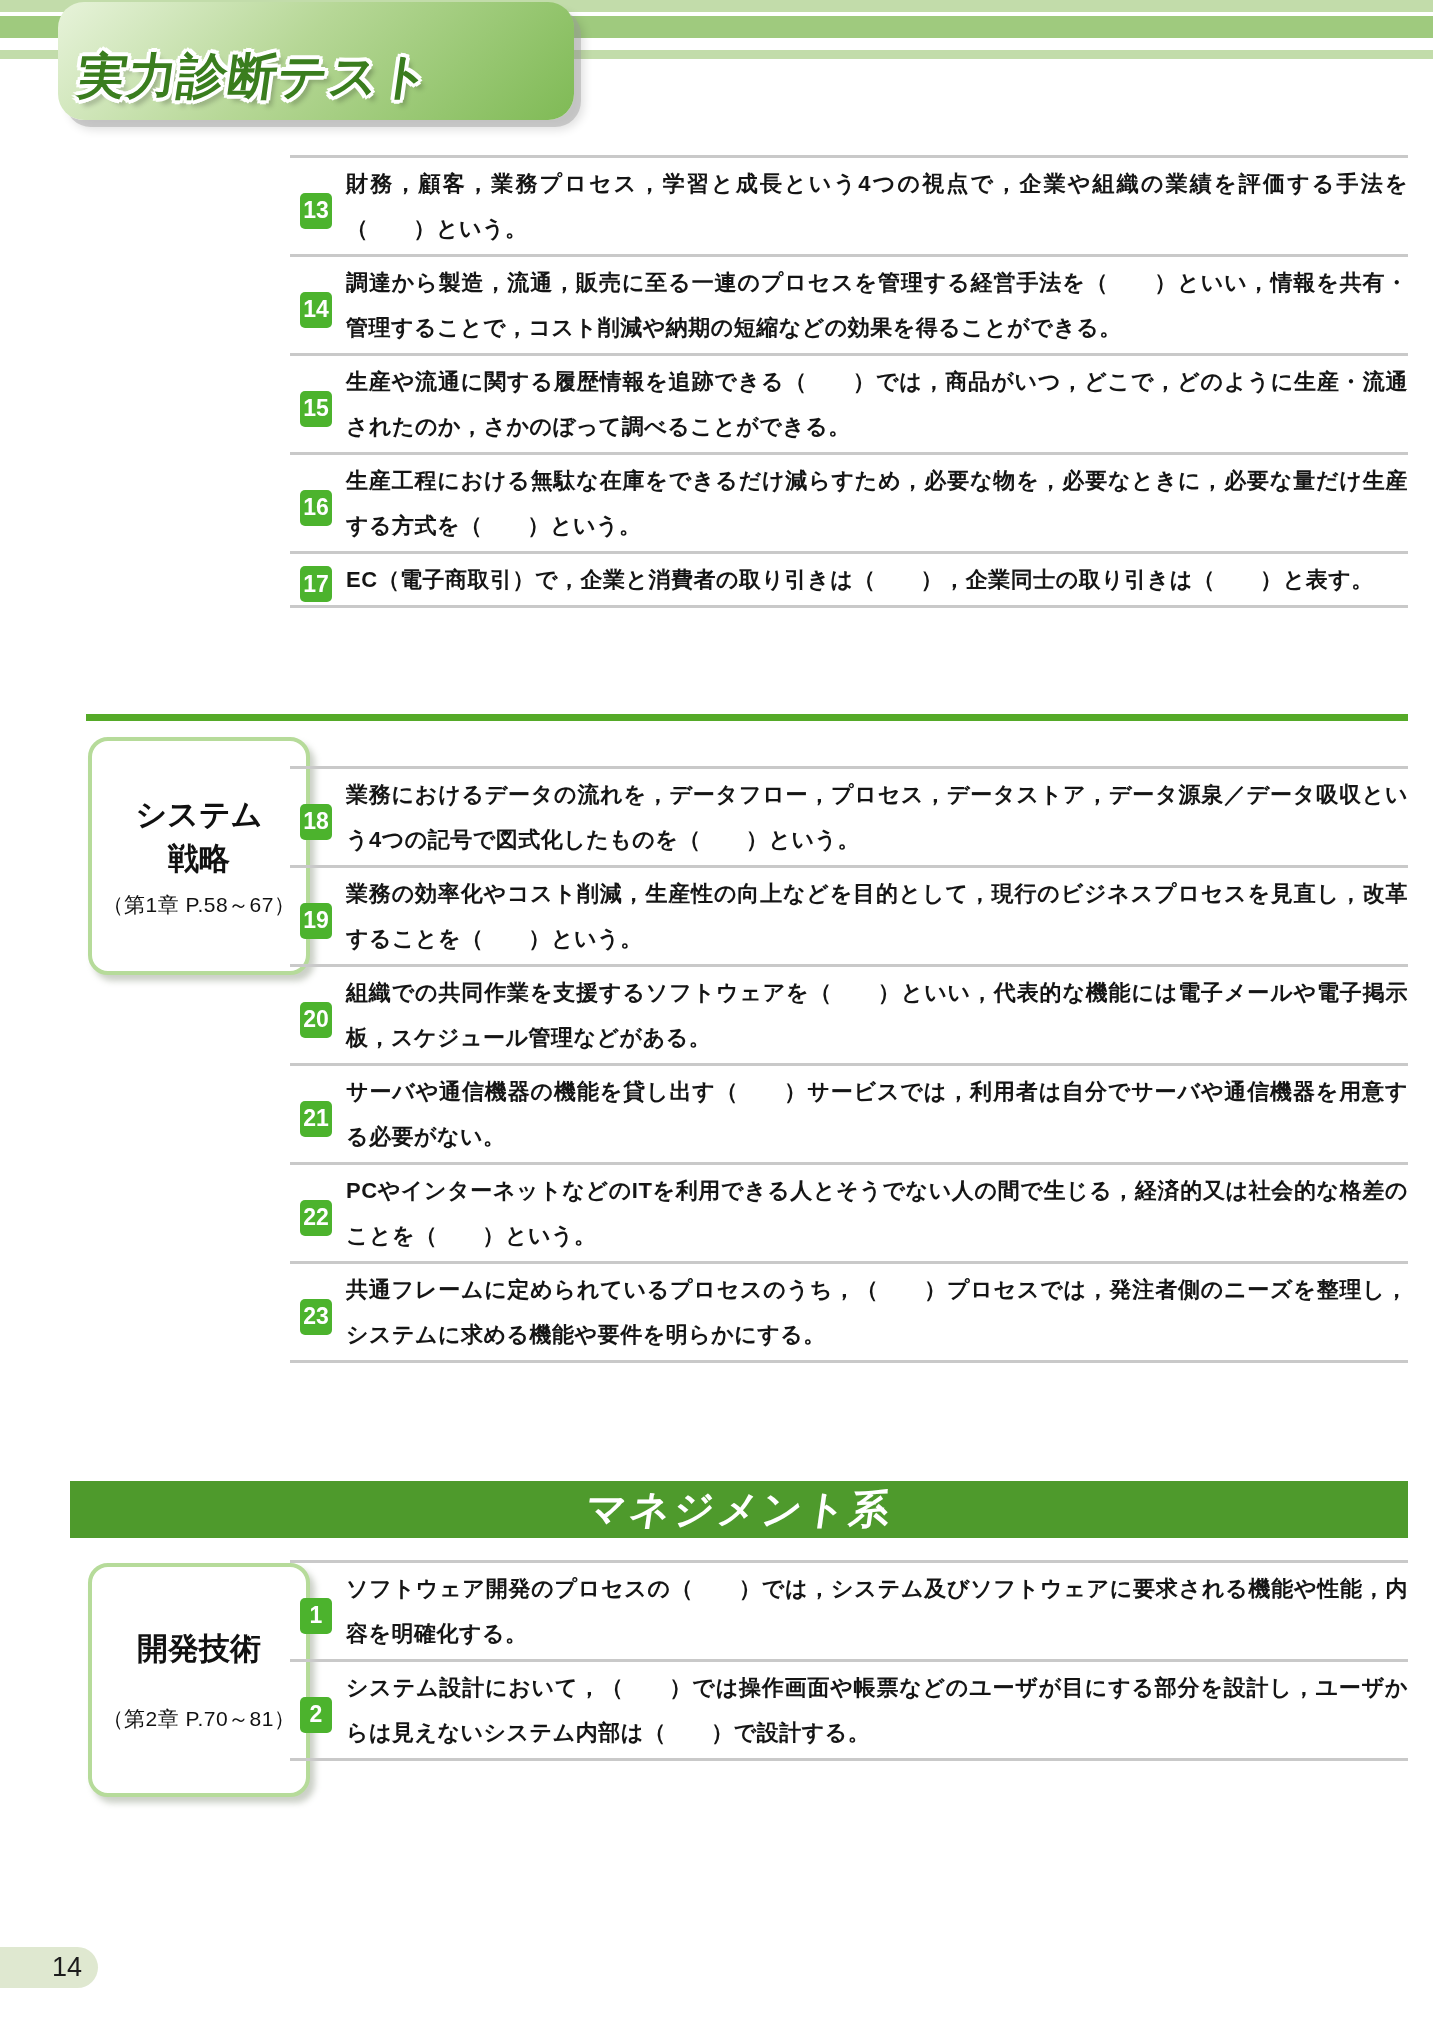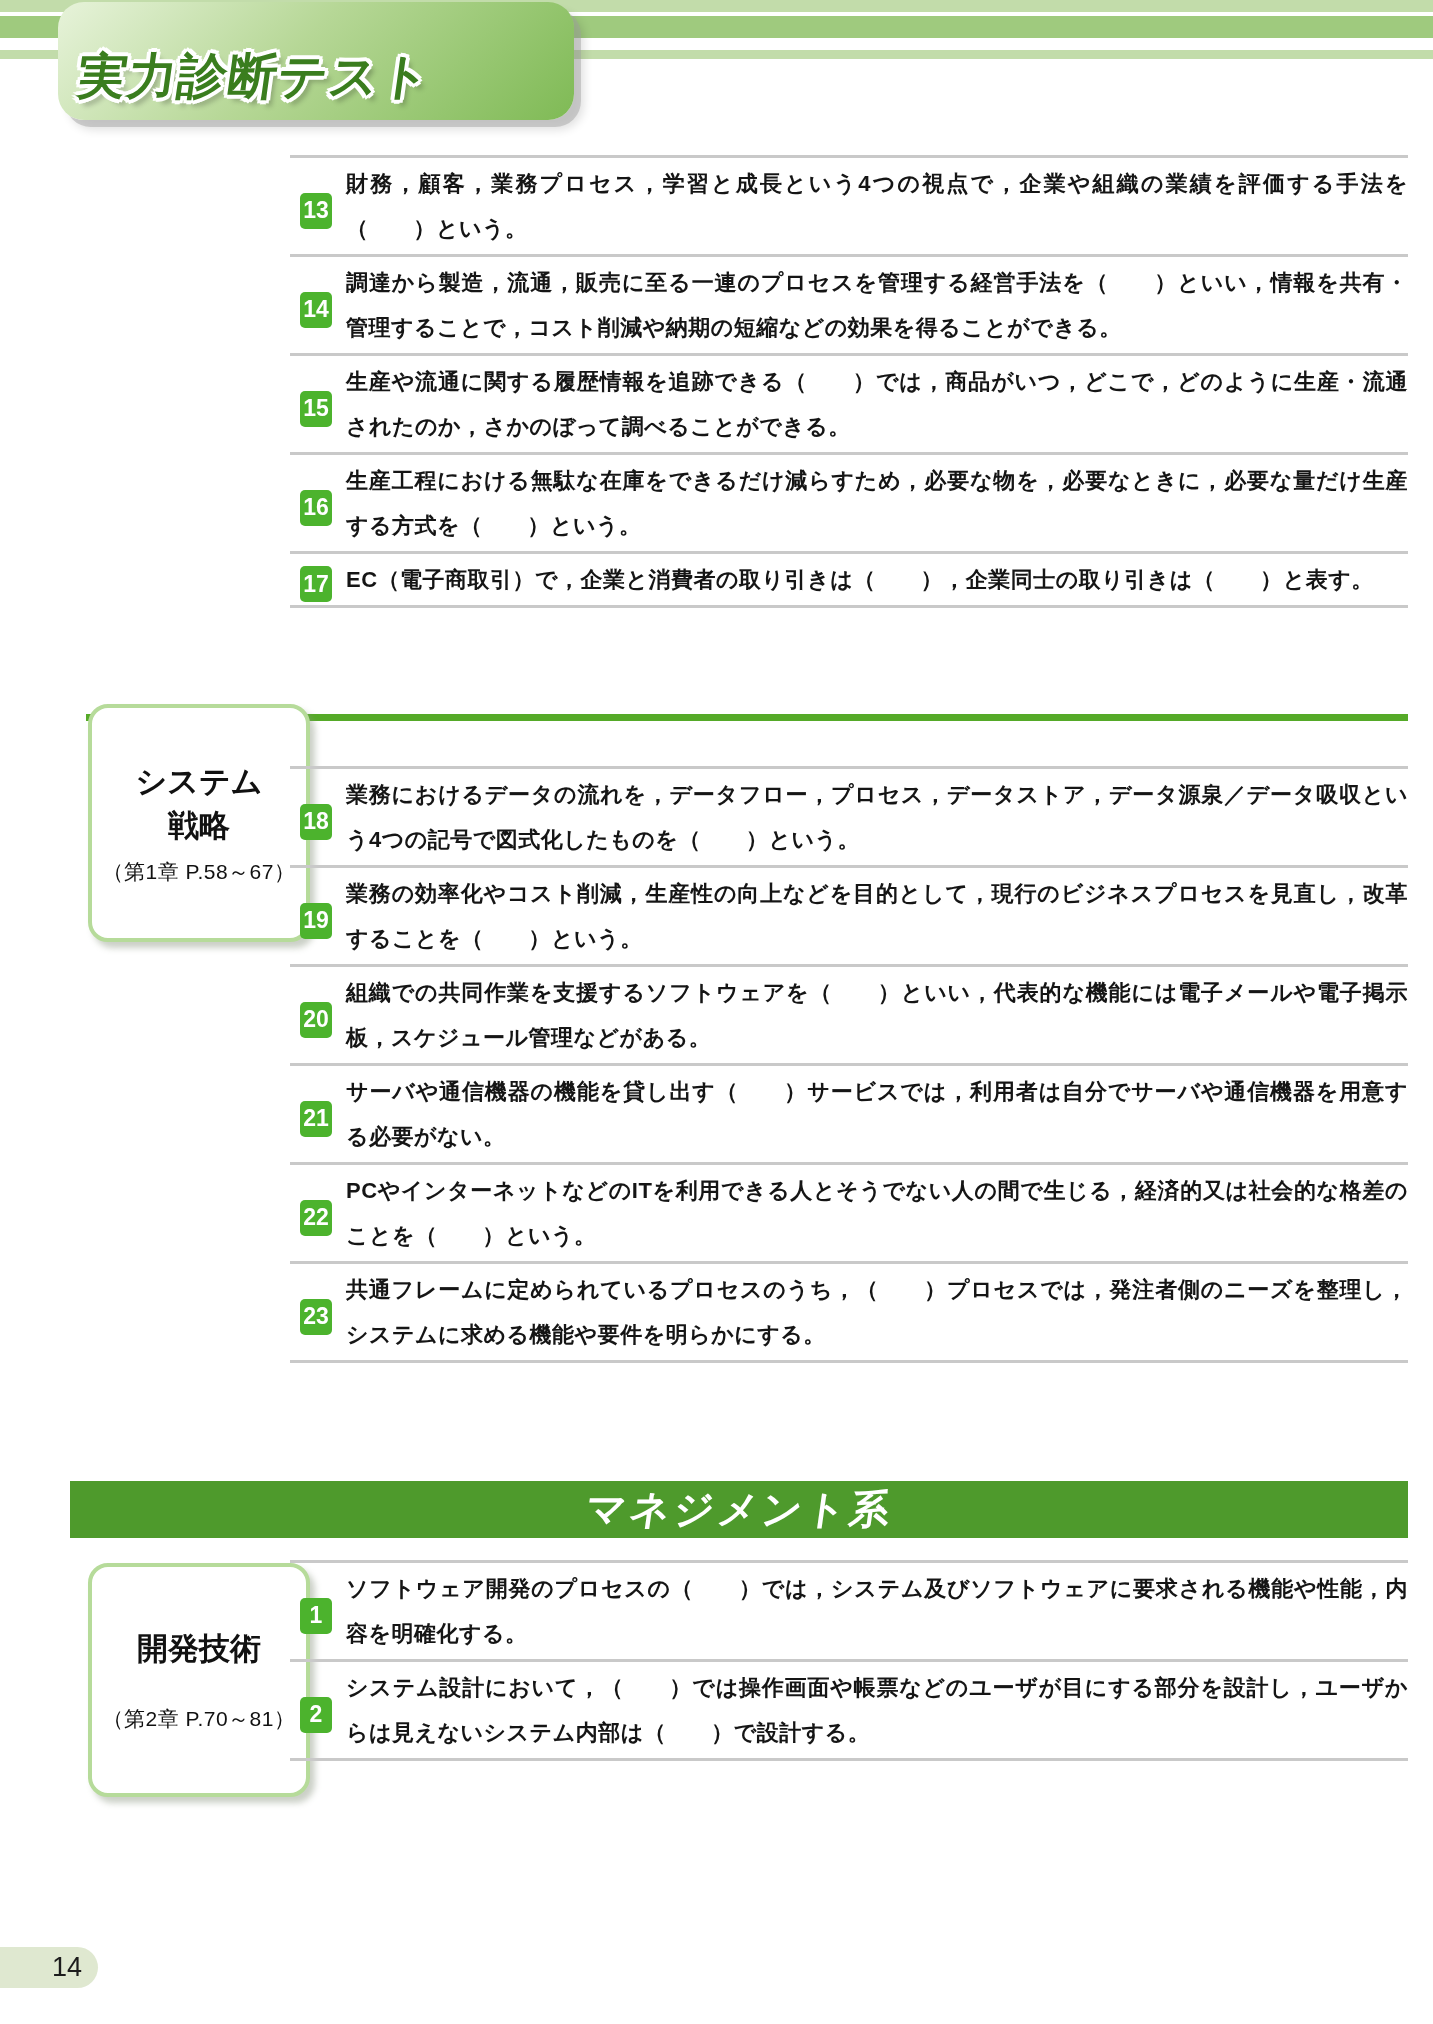--- a/index.html
+++ b/index.html
@@ -55,21 +55,21 @@
     display:inline-block;transform:skewX(-8deg);
     color:#ffffff;font-size:40px;font-weight:bold;letter-spacing:3px;
   }
   
   .side-box{
     position:absolute;left:88px;width:222px;background:#ffffff;
     border:4px solid #b6db9a;border-radius:20px;box-sizing:border-box;
     box-shadow:5px 6px 6px rgba(140,150,130,0.45);
     display:flex;flex-direction:column;align-items:center;justify-content:center;
   }
-  .side-box-1{top:704px;height:238px;}
+  .side-box-1{top:737px;height:238px;}
   .side-box-2{top:1563px;height:234px;gap:24px;}
   .side-box .t{font-size:31px;font-weight:bold;color:#111;line-height:44px;}
   .side-box .r{font-size:21px;font-weight:normal;color:#111;margin-top:10px;letter-spacing:0.5px;}
   
   .page-pill{
     position:absolute;left:0;top:1947px;width:98px;height:41px;
     background:#dfe8d0;border-radius:0 21px 21px 0;
     display:flex;align-items:center;
   }
   .page-pill span{margin-left:52px;font-size:27px;color:#1c1c1c;}

